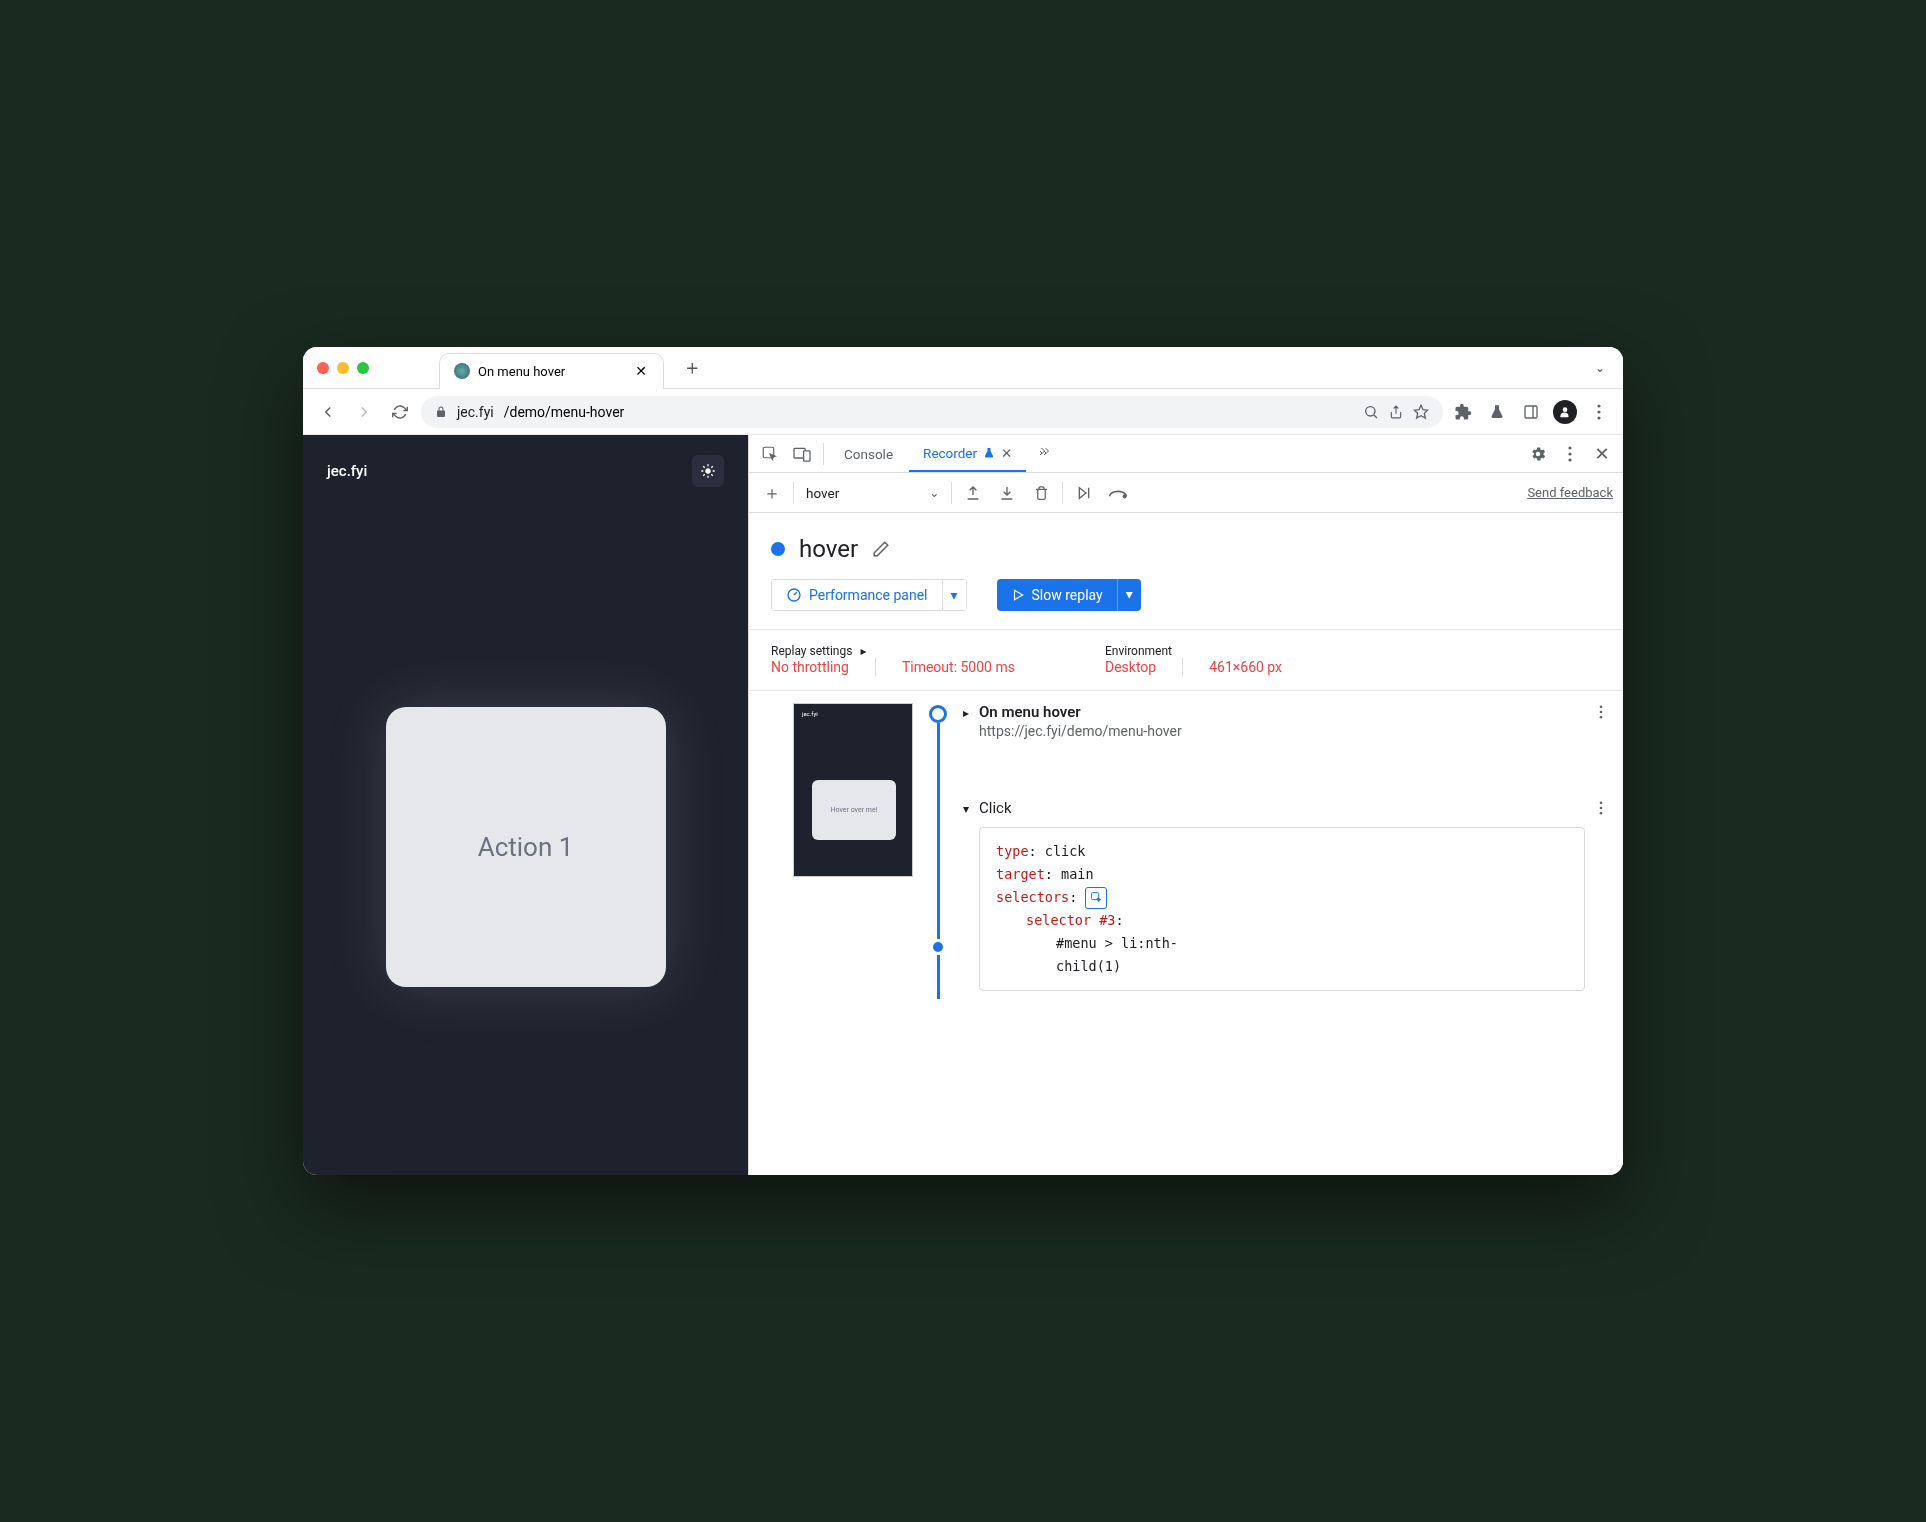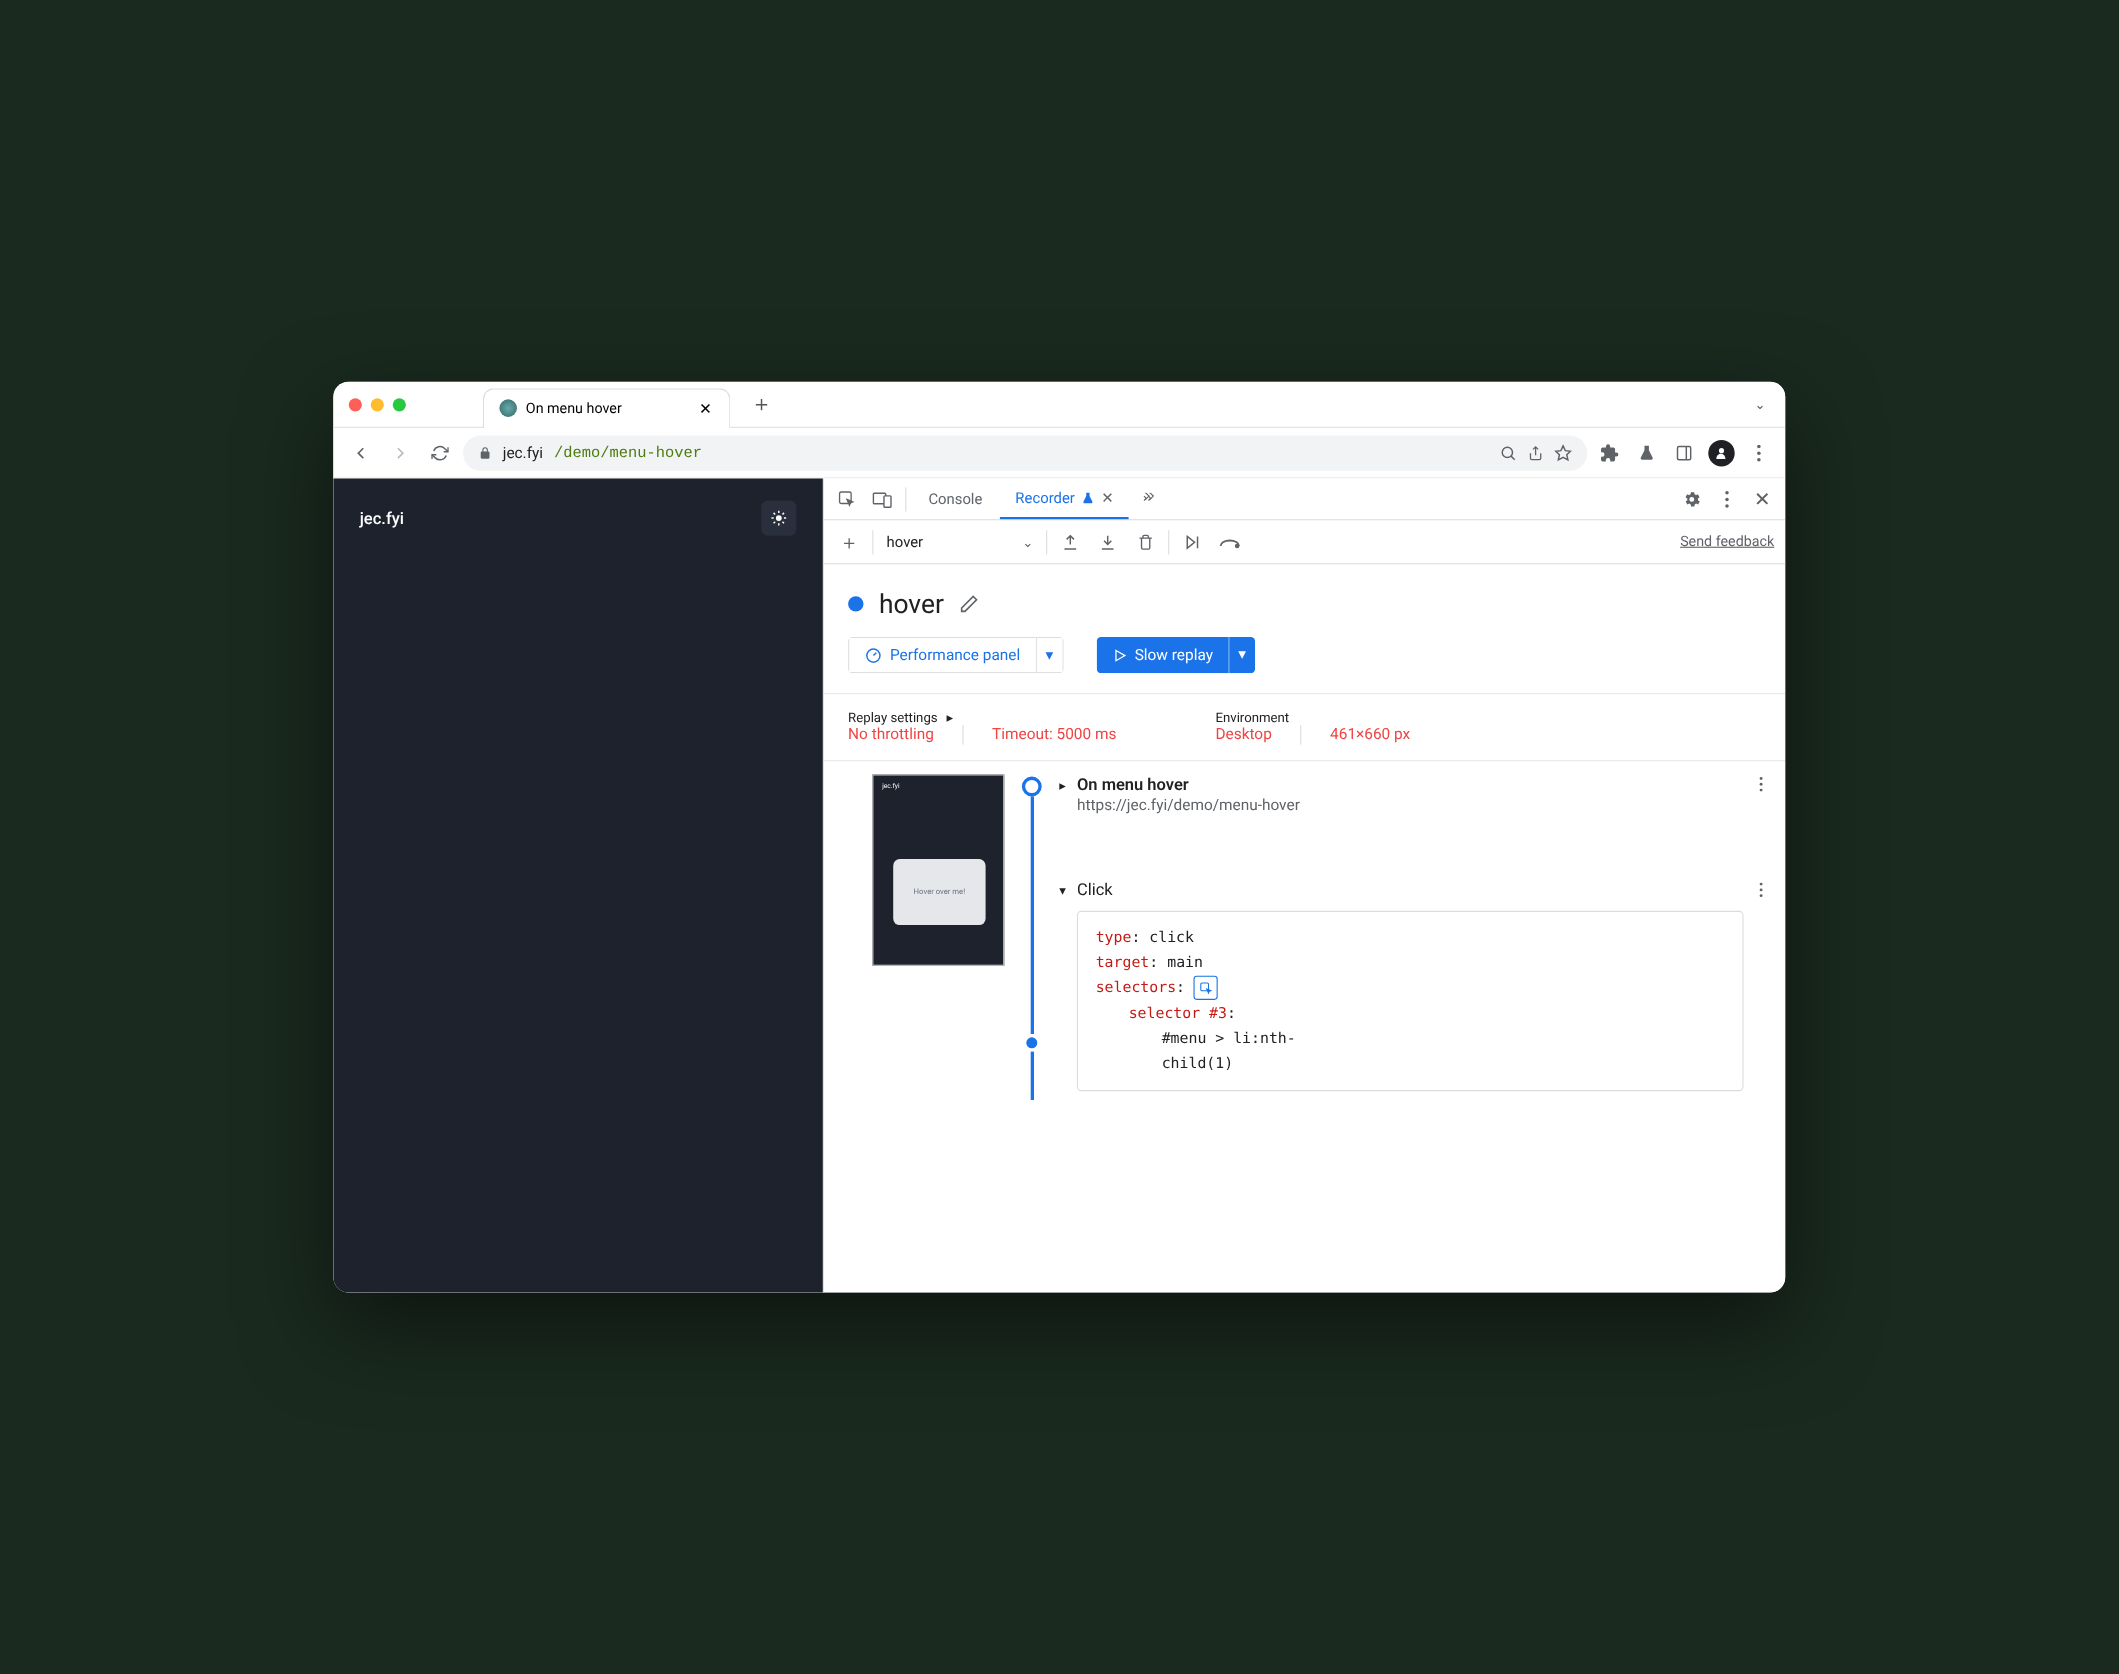--- a/index.html
+++ b/index.html
@@ -113,21 +113,21 @@
   height: 32px;
   display: flex;
   align-items: center;
   padding: 0 14px;
   gap: 10px;
   font-size: 14px;
   color: #202124;
 }
 .omnibox .lock { color: #5f6368; font-size: 12px; }
 .omnibox .domain-part { color: #202124; }
-.omnibox .path-part { color: #4d7c0f; font-family: Liberation Mono, monospace; }
+.omnibox .path-part { color: #000000; }
 .omnibox-spacer { flex: 1; }
 .omnibox-icon { color: #5f6368; font-size: 14px; cursor: pointer; }
 .ext-icons {
   display: flex;
   gap: 6px;
   align-items: center;
 }
 .ext-icon {
   width: 28px;
   height: 28px;
@@ -617,20 +617,23 @@
                 <line x1="2" y1="12" x2="5" y2="12"></line>
                 <line x1="19" y1="12" x2="22" y2="12"></line>
                 <line x1="4.9" y1="4.9" x2="7" y2="7"></line>
                 <line x1="17" y1="17" x2="19.1" y2="19.1"></line>
                 <line x1="4.9" y1="19.1" x2="7" y2="17"></line>
                 <line x1="17" y1="7" x2="19.1" y2="4.9"></line>
               </g>
             </svg>
         </div>
       </div>
+      <div class="card">
+        <span>Action 1</span>
+      </div>
     </div>
 
     <div class="devtools">
 
       <div class="dt-tabs">
         <div class="dt-tab-icon">
           <svg width="18" height="18" viewBox="0 0 24 24" fill="none" stroke="#5f6368" stroke-width="1.6">
               <rect x="3" y="3" width="14" height="14" rx="2"></rect>
               <path d="M12 12l7 3-3 1-1 3-3-7z" fill="#5f6368"></path>
             </svg>

